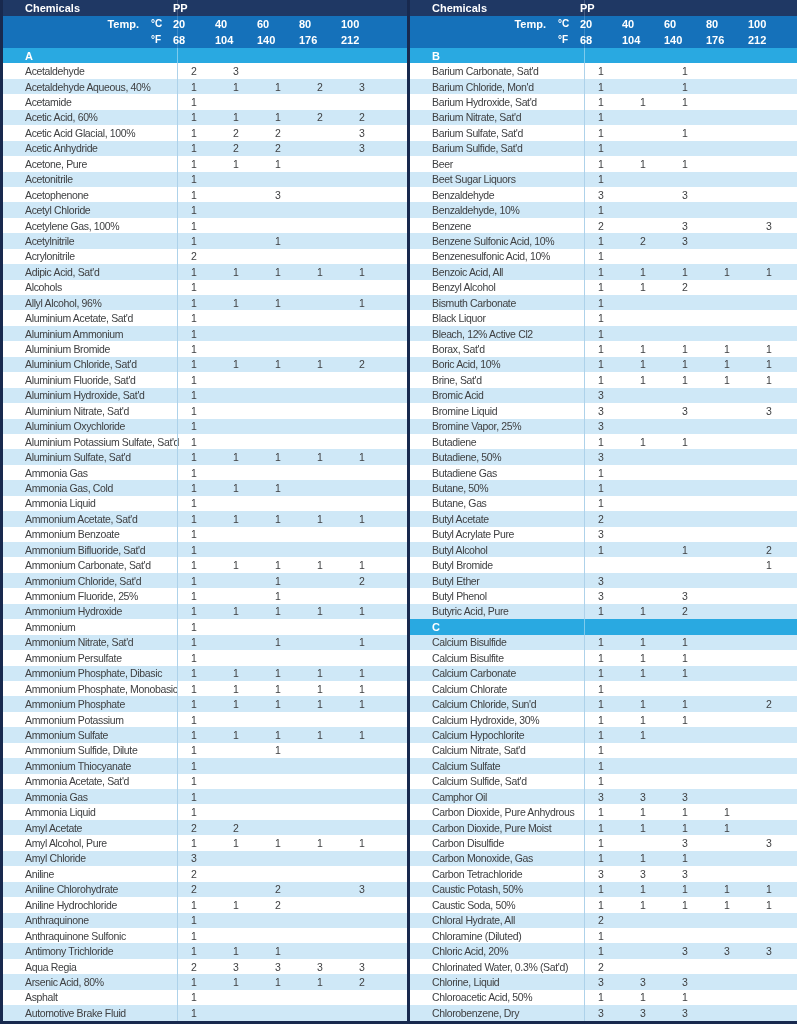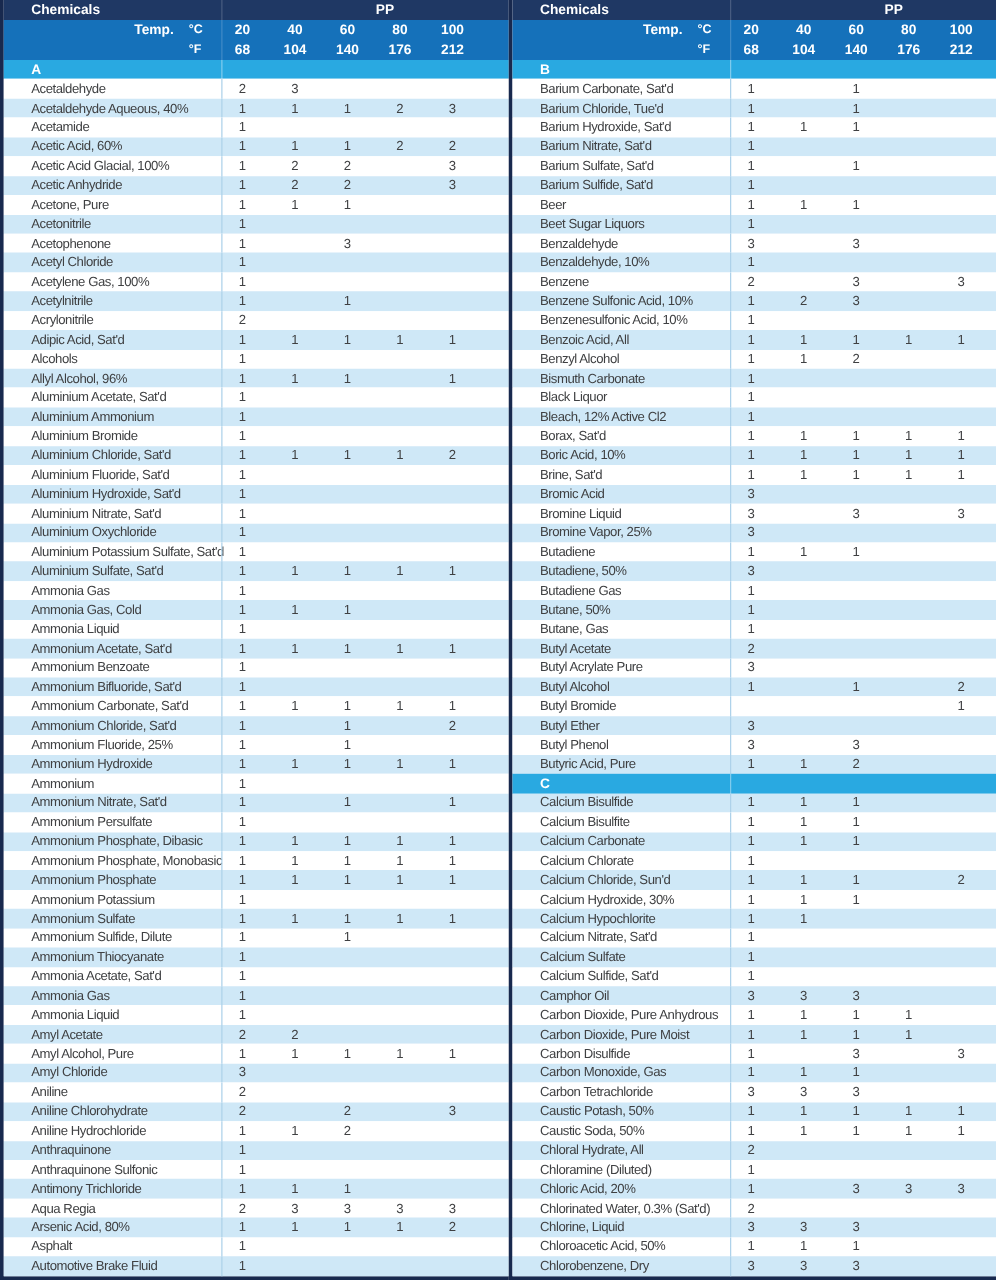--- a/index.html
+++ b/index.html
@@ -42,21 +42,20 @@
     color: #fff;
     font-weight: bold;
     font-size: 11px;
     line-height: 16px;
     position: relative;
   }
   .chemicals-label { padding-left: 22px; display: inline-block; }
   .pp-label {
     position: absolute;
     left: 170px; right: 0; top: 0;
-    text-align: center;
   }
   .band-temp {
     height: 32px;
     background: var(--header-blue);
     color: #fff;
     font-weight: bold;
     position: relative;
   }
   .temp-line {
     height: 16px;
@@ -66,21 +65,21 @@
     font-size: 11px;
   }
   .temp-label-cell {
     display: flex;
     justify-content: flex-end;
     align-items: flex-end;
     gap: 12px;
     padding-right: 4px;
   }
   .deg { font-size: 10px; width: 18px; text-align: left; }
-  .temp-val { text-align: center; }
+  .temp-val { }
 
   
   .band-top::before, .band-temp::before, .row::before {
     content: "";
     position: absolute;
     left: 174px;
     top: 0; bottom: 0;
     width: 1px;
   }
   .band-top::before, .band-temp::before { background: rgba(255,255,255,0.18); }
@@ -691,21 +690,21 @@
       </div>
       <div class="row data-row">
         <div class="chem-name">Barium Carbonate, Sat'd</div>
         <div class="rating">1</div>
         <div class="rating"></div>
         <div class="rating">1</div>
         <div class="rating"></div>
         <div class="rating"></div>
       </div>
       <div class="row data-row stripe">
-        <div class="chem-name">Barium Chloride, Tue'd</div>
+        <div class="chem-name">Barium Chloride, Mon'd</div>
         <div class="rating">1</div>
         <div class="rating"></div>
         <div class="rating">1</div>
         <div class="rating"></div>
         <div class="rating"></div>
       </div>
       <div class="row data-row">
         <div class="chem-name">Barium Hydroxide, Sat'd</div>
         <div class="rating">1</div>
         <div class="rating">1</div>

